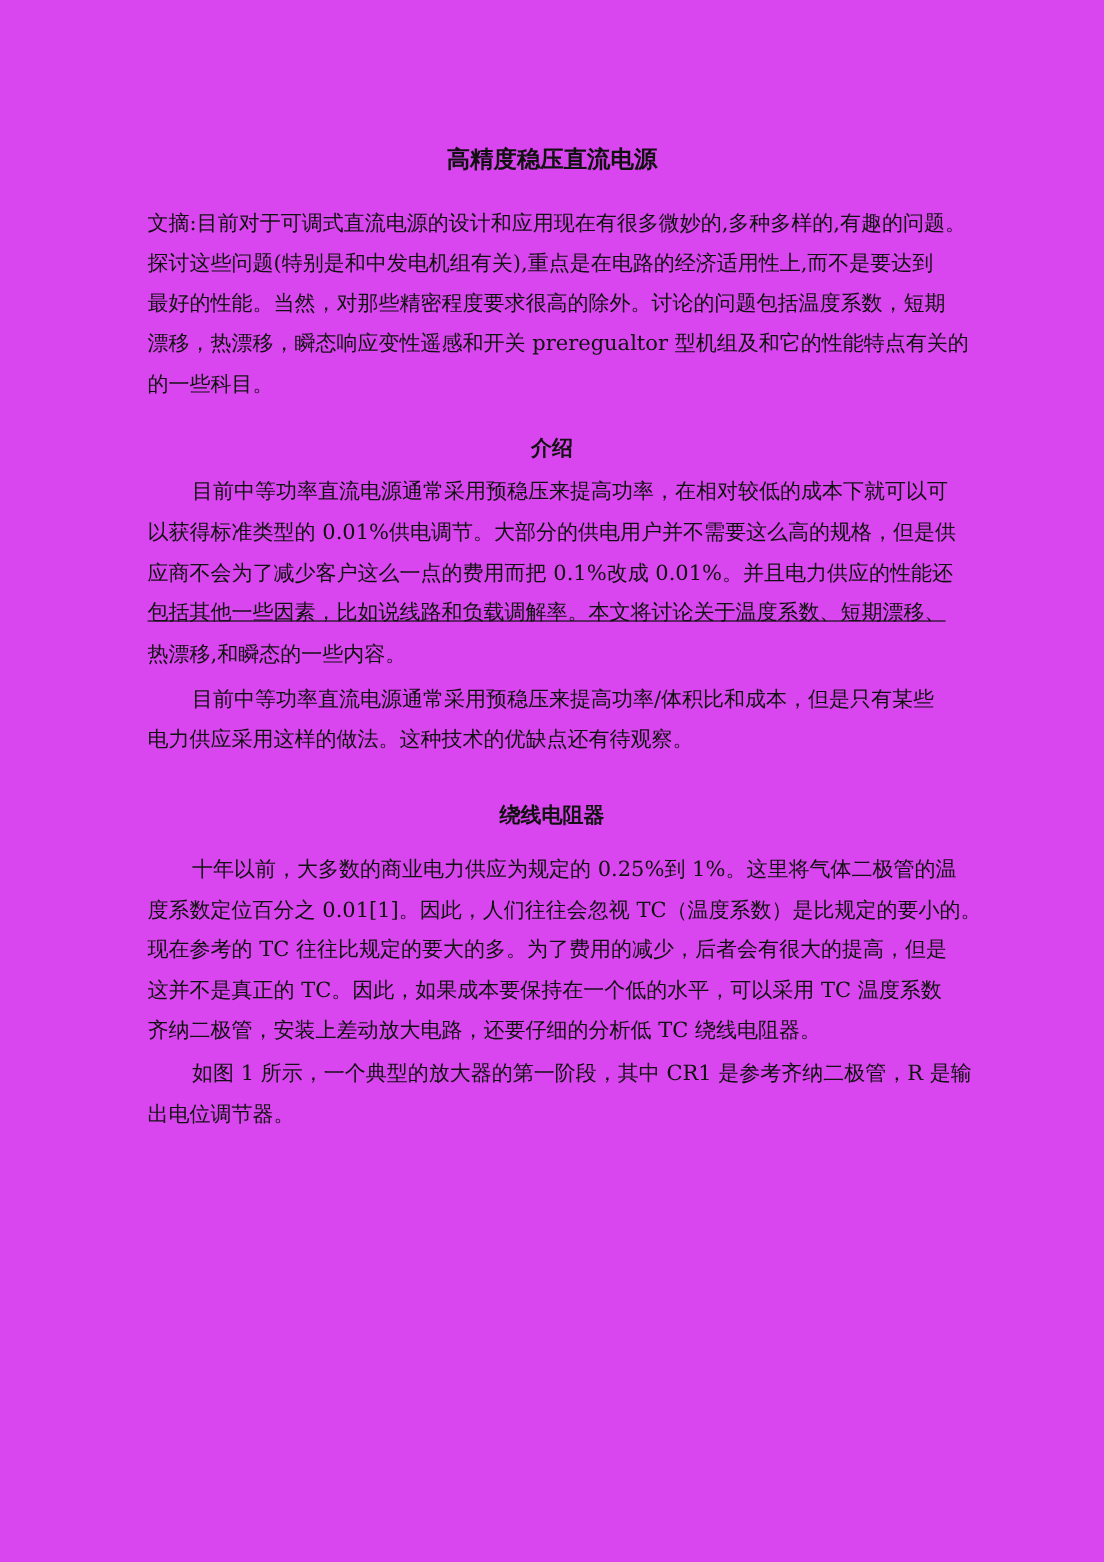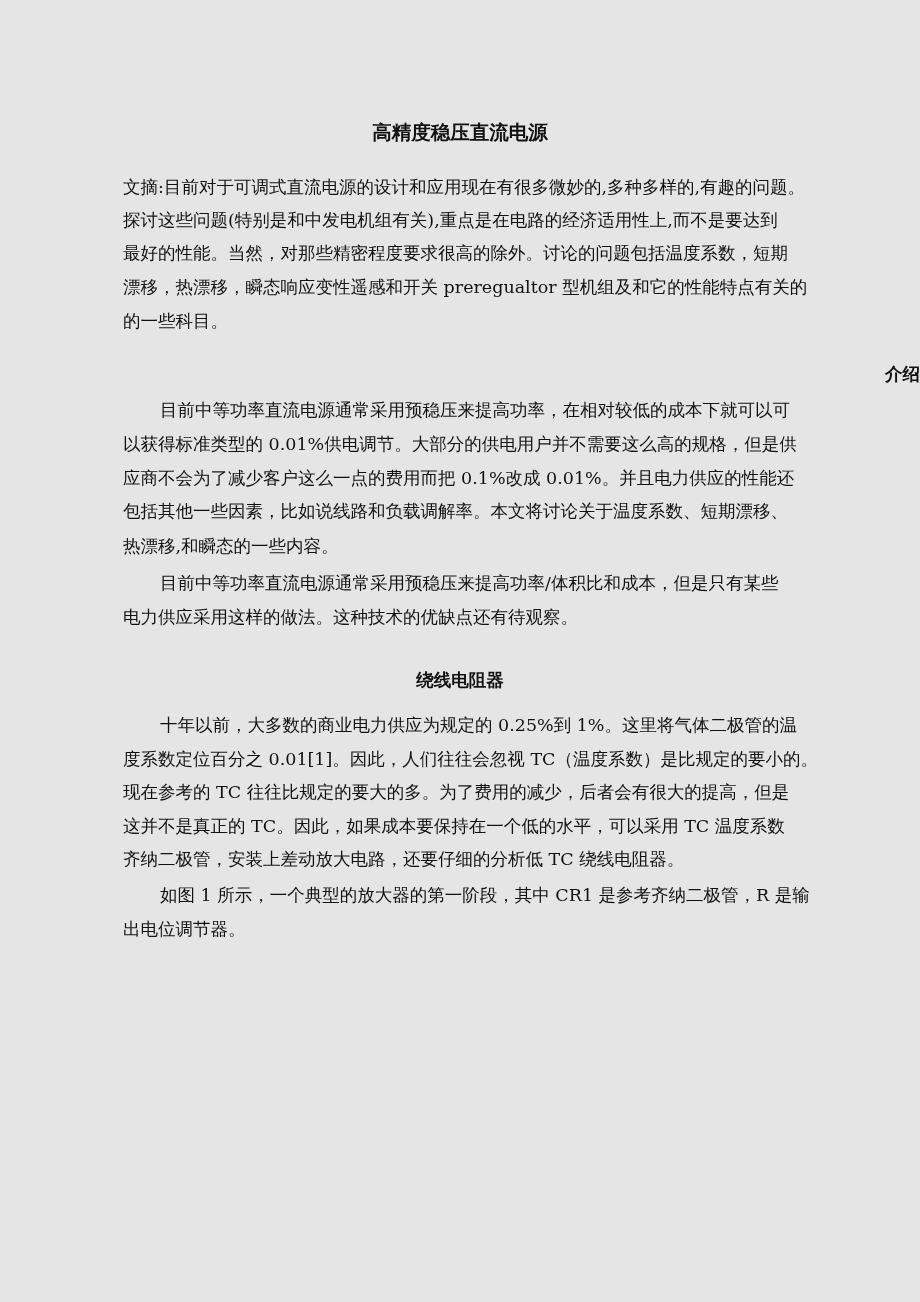--- a/index.html
+++ b/index.html
@@ -1,18 +1,18 @@
 <!DOCTYPE html>
 <html><head>
 <meta charset="utf-8">
 <style>
   html, body { margin:0; padding:0; background:#ffffff; }
   body { width:920px; height:1302px; position:relative; overflow:hidden;
          font-family: "DejaVu Serif", "Liberation Serif", serif; color:#111; }
-  .page { position:absolute; left:0; top:0; width:920px; height:1302px; background:#e5e5e5; }
+  .page { position:absolute; left:0; top:0; width:920px; height:1302px; background:#d946ef; }
   .line { position:absolute; left:123px; white-space:nowrap; font-size:17.5px; line-height:24px; }
   .indent { left:160px; }
   .heading { position:absolute; left:0; width:920px; text-align:center; font-weight:bold; font-size:17.5px; line-height:24px; white-space:nowrap; }
   .title { position:absolute; left:0; width:920px; text-align:center; font-weight:bold; font-size:19.5px; line-height:26px; white-space:nowrap; }
 </style>
 </head>
 <body>
 
 <div class="page">
 
@@ -20,26 +20,26 @@
 
   <div>
     <div class="line" style="top:175px;">文摘:目前对于可调式直流电源的设计和应用现在有很多微妙的,多种多样的,有趣的问题。</div>
     <div class="line" style="top:208px;">探讨这些问题(特别是和中发电机组有关),重点是在电路的经济适用性上,而不是要达到</div>
     <div class="line" style="top:241px;">最好的性能。当然，对那些精密程度要求很高的除外。讨论的问题包括温度系数，短期</div>
     <div class="line" style="top:275px;">漂移，热漂移，瞬态响应变性遥感和开关 preregualtor 型机组及和它的性能特点有关的</div>
     <div class="line" style="top:309px;">的一些科目。</div>
   </div>
 
   <div>
-    <div class="heading" style="top:362px;text-align:right;">介绍</div>
+    <div class="heading" style="top:362px;">介绍</div>
     <div>
       <div class="line indent" style="top:398px;">目前中等功率直流电源通常采用预稳压来提高功率，在相对较低的成本下就可以可</div>
       <div class="line" style="top:432px;">以获得标准类型的 0.01%供电调节。大部分的供电用户并不需要这么高的规格，但是供</div>
       <div class="line" style="top:466px;">应商不会为了减少客户这么一点的费用而把 0.1%改成 0.01%。并且电力供应的性能还</div>
-      <div class="line" style="top:499px;">包括其他一些因素，比如说线路和负载调解率。本文将讨论关于温度系数、短期漂移、</div>
+      <div class="line" style="top:499px;text-decoration:underline;">包括其他一些因素，比如说线路和负载调解率。本文将讨论关于温度系数、短期漂移、</div>
       <div class="line" style="top:534px;">热漂移,和瞬态的一些内容。</div>
     </div>
     <div>
       <div class="line indent" style="top:571px;">目前中等功率直流电源通常采用预稳压来提高功率/体积比和成本，但是只有某些</div>
       <div class="line" style="top:605px;">电力供应采用这样的做法。这种技术的优缺点还有待观察。</div>
     </div>
   </div>
 
   <div>
     <div class="heading" style="top:668px;">绕线电阻器</div>

